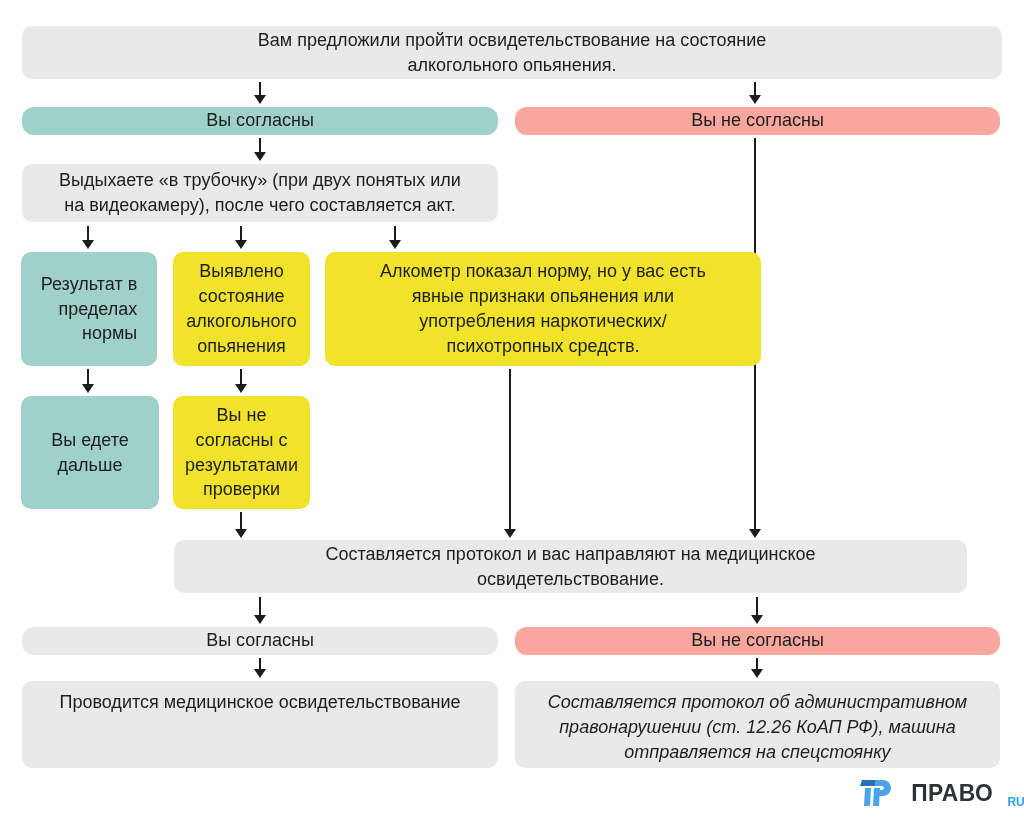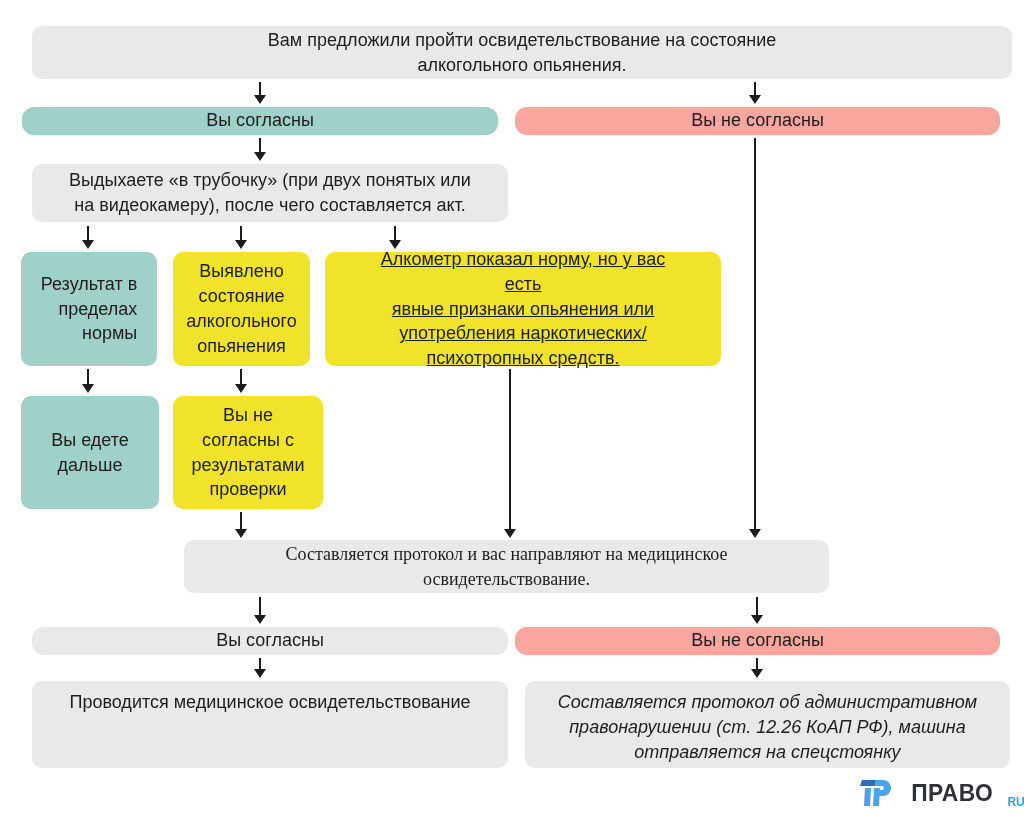--- a/index.html
+++ b/index.html
@@ -16,21 +16,21 @@
     display:flex;align-items:center;justify-content:center;
     text-align:center;
     font-size:18px;line-height:1.38;
     border-radius:10px;
     box-sizing:border-box;
     padding:4px 14px;
     white-space:pre-line;
   }
   .bar{border-radius:12px;padding:0 10px;line-height:1.1;}
   .top-align{align-items:flex-start;padding-top:9px;}
-  .gray{background:var(--color-gray,#e9e9e9);margin-left:10px;}
+  .gray{background:var(--color-gray,#e9e9e9);}
   .teal{background:var(--color-teal,#9fd0c9);}
   .yellow{background:var(--color-yellow,#f0e32a);}
   .pink{background:var(--color-pink,#f9a69f);}
   .narrowpad{padding-left:42px;padding-right:42px;}
   .arrow{
     position:absolute;
     width:2px;
     background:var(--color-arrow,#1c1c1c);
   }
   .arrow::after{
@@ -94,46 +94,46 @@
     <span>Результат в
 пределах
 нормы</span>
   </div>
   <div class="node yellow" style="left:173px;top:252px;width:137px;height:114px;">
     <span>Выявлено
 состояние
 алкогольного
 опьянения</span>
   </div>
-  <div class="node yellow narrowpad" style="left:325px;top:252px;width:396px;height:114px;text-decoration:underline;">
+  <div class="node yellow narrowpad" style="left:325px;top:252px;width:436px;height:114px;">
     <span>Алкометр показал норму, но у вас есть
 явные признаки опьянения или
 употребления наркотических/
 психотропных средств.</span>
   </div>
 
   <div class="arrow" style="left:87px;top:369px;height:15px;"></div>
   <div class="arrow" style="left:240px;top:369px;height:15px;"></div>
 
   <div class="arrow" style="left:509px;top:369px;height:160px;"></div>
 
   <div class="node teal" style="left:21px;top:396px;width:138px;height:113px;">
     <span>Вы едете
 дальше</span>
   </div>
-  <div class="node yellow" style="left:173px;top:396px;width:150px;height:113px;">
+  <div class="node yellow" style="left:173px;top:396px;width:137px;height:113px;">
     <span>Вы не
 согласны с
 результатами
 проверки</span>
   </div>
 
   <div class="arrow" style="left:240px;top:512px;height:17px;"></div>
 
-  <div class="node gray" style="left:174px;top:540px;width:645px;height:53px;font-family:Liberation Serif, serif;">
+  <div class="node gray" style="left:174px;top:540px;width:793px;height:53px;">
     <span>Составляется протокол и вас направляют на медицинское
 освидетельствование.</span>
   </div>
 
   <div class="arrow" style="left:259px;top:597px;height:18px;"></div>
   <div class="arrow" style="left:756px;top:597px;height:18px;"></div>
 
   <div class="node bar gray" style="left:22px;top:627px;width:476px;height:28px;">
     <span>Вы согласны</span>
   </div>

